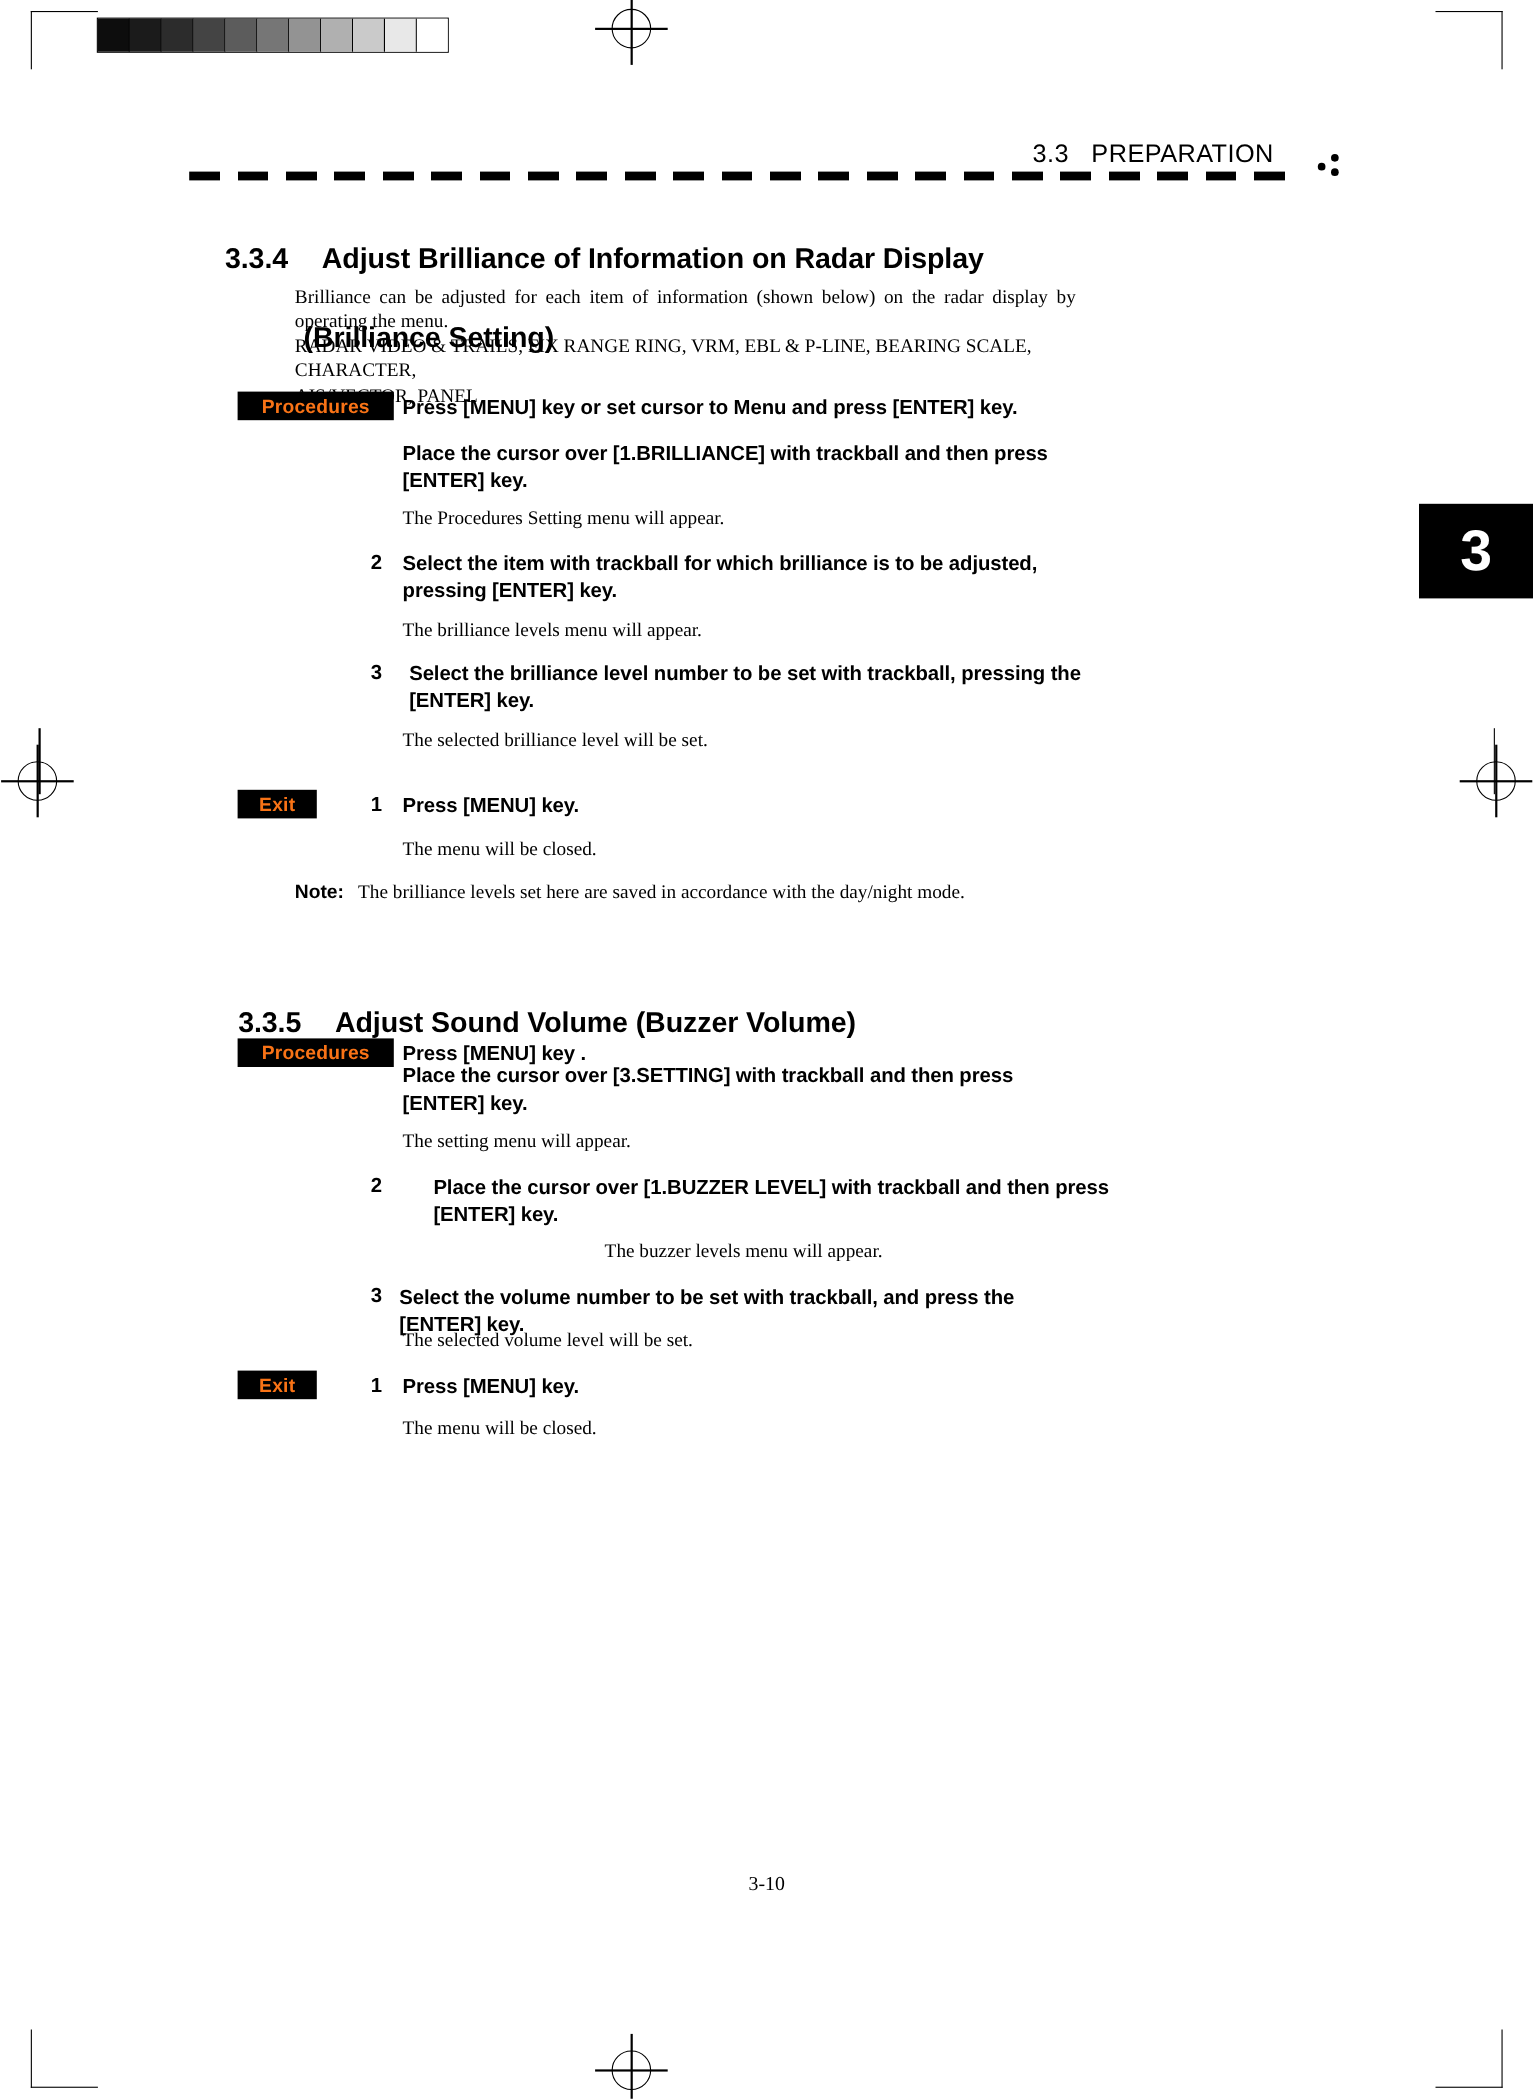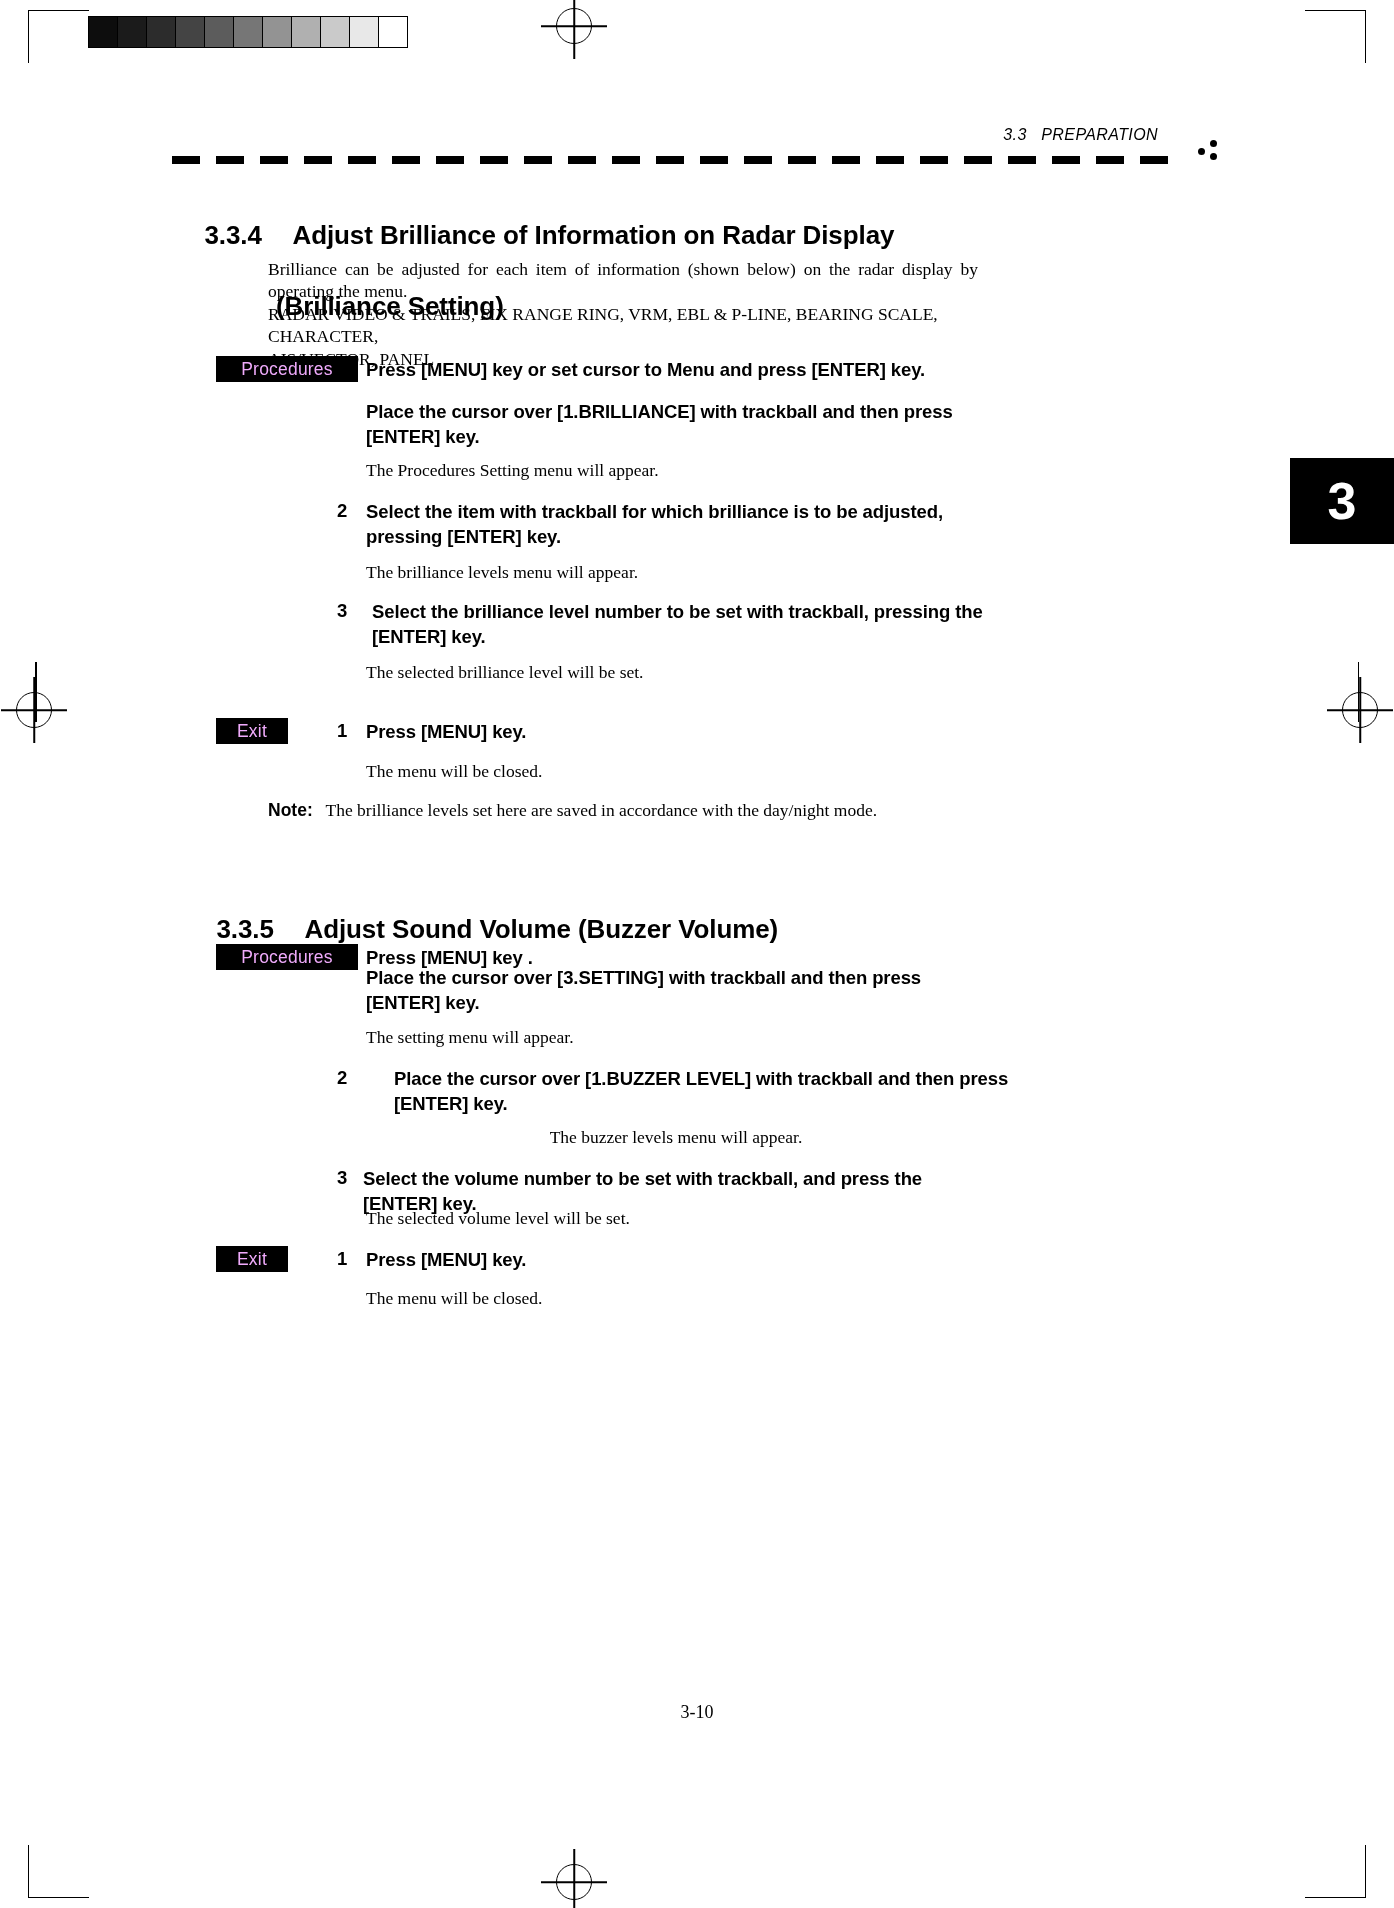--- a/index.html
+++ b/index.html
@@ -77,24 +77,23 @@
     left: 172px;
     top: 126px;
     width: 1048px;
     height: 36px;
   }
   .header-title {
     position: absolute;
     right: 62px;
     top: 0;
     font-family: "Liberation Sans", sans-serif;
-    font-size: 16px;
+    font-size: 23px;
     letter-spacing: 0.4px;
     white-space: pre;
-    font-style: italic;
   }
   .header-rule {
     position: absolute;
     left: 0;
     top: 30px;
     width: 1008px;
     height: 8px;
     background: repeating-linear-gradient(
         to right,
         #000 0px, #000 28px,
@@ -171,23 +170,23 @@
   }
   .intro .just {
     text-align: justify;
     text-align-last: left;
   }
 
   
   .chip {
     position: absolute;
     background: #000;
-    color: #f0abfc;
-    font-family: "Liberation Sans", sans-serif;
-    font-weight: normal;
+    color: #f97316;
+    font-family: "Liberation Sans", sans-serif;
+    font-weight: bold;
     font-size: 17.5px;
     text-align: center;
     line-height: 26px;
     height: 26px;
     letter-spacing: 0.2px;
   }
   .chip-procedures { left: 216px; width: 142px; }
   .chip-exit       { left: 216px; width: 72px; }
 
   

